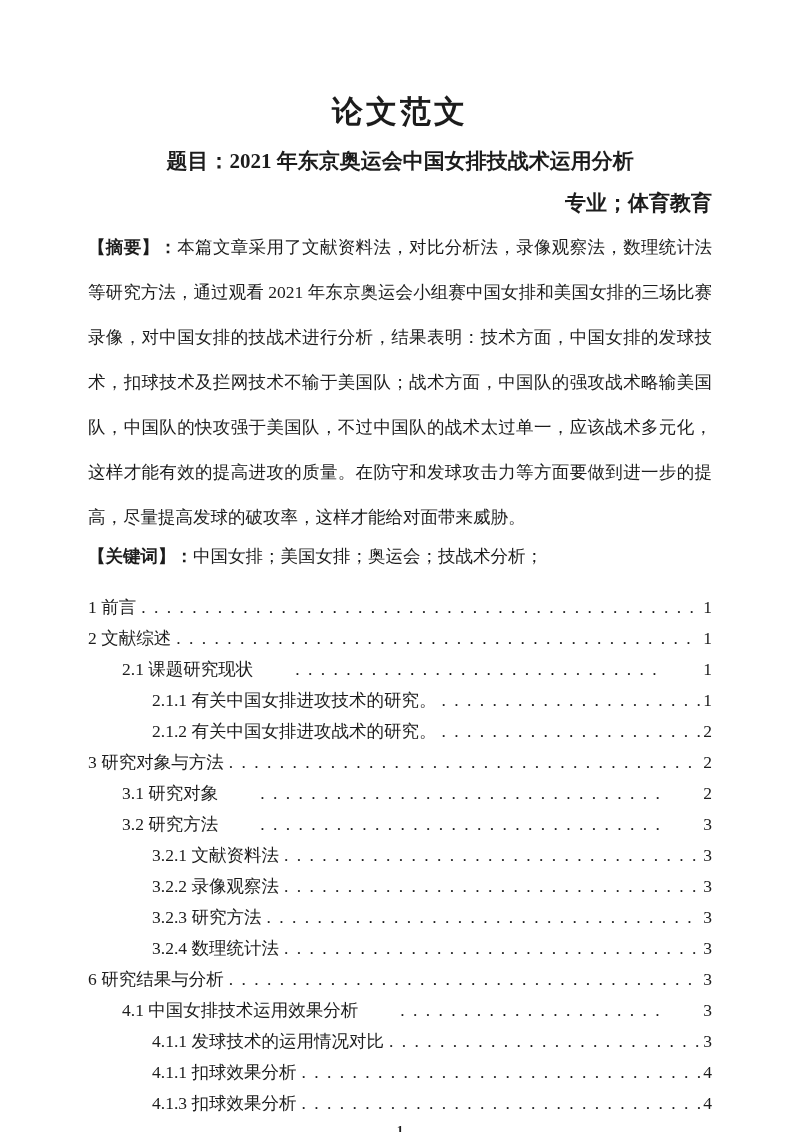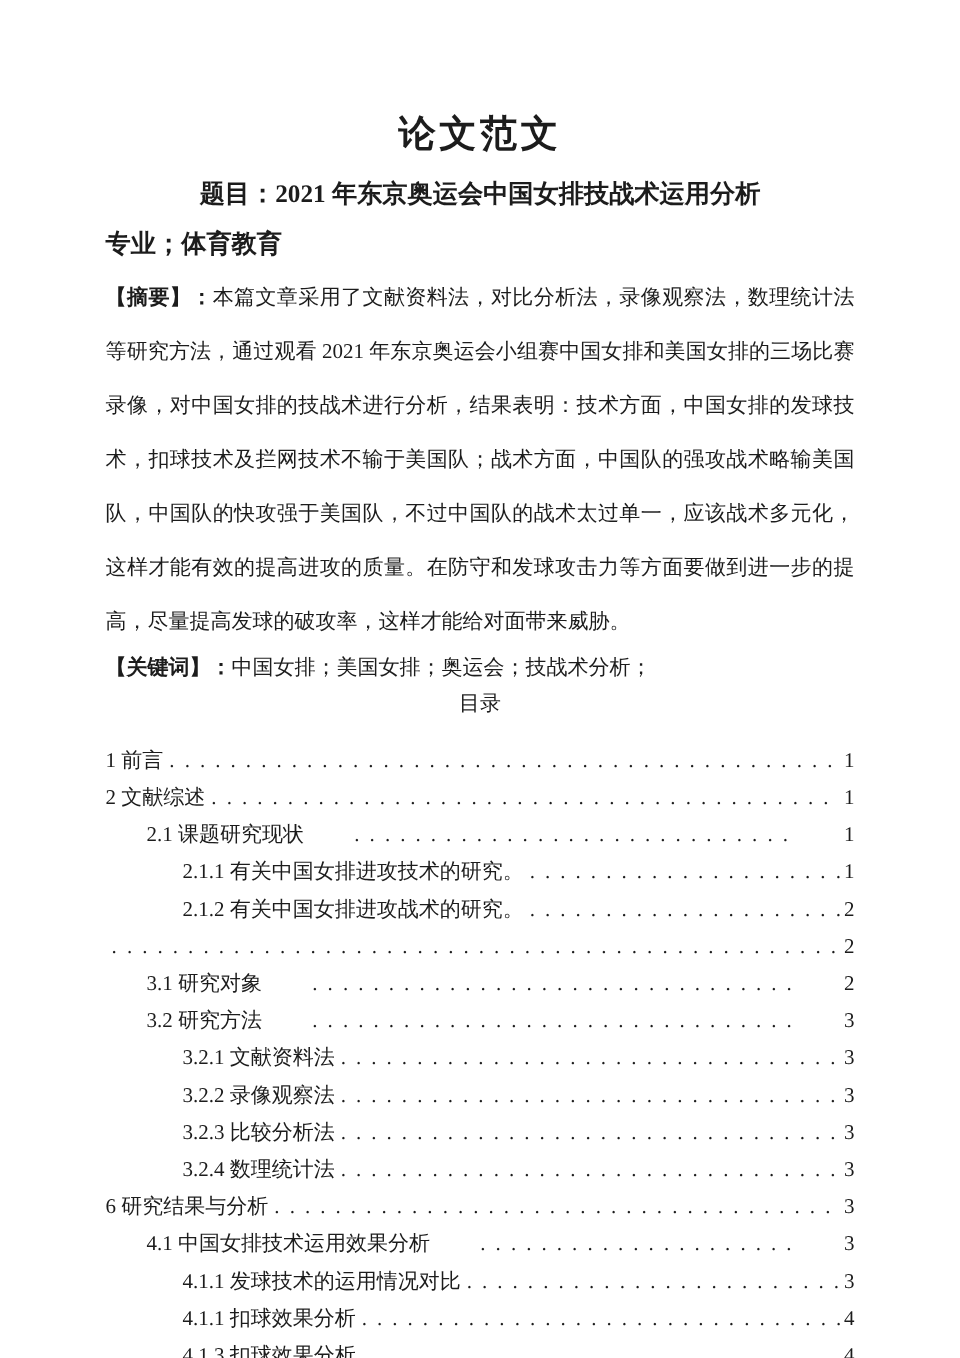--- a/index.html
+++ b/index.html
@@ -32,21 +32,21 @@
   .thesis-title {
     font-size: 21px;
     font-weight: bold;
     text-align: center;
     line-height: 26px;
     margin: 0 0 16px 0;
   }
   .major-line {
     font-size: 21px;
     font-weight: bold;
-    text-align: left;
+    text-align: right;
     line-height: 26px;
     margin: 0 0 9px 0;
   }
   .abstract {
     font-size: 17.5px;
     line-height: 45px;
     text-align: justify;
     margin: 0;
   }
   .bold { font-weight: bold; }
@@ -100,21 +100,20 @@
   <h1 class="doc-title">论文范文</h1>
 
   <h2 class="thesis-title">题目：2021 年东京奥运会中国女排技战术运用分析</h2>
 
   <h2 class="major-line">专业；体育教育</h2>
 
   <p class="abstract"><span class="bold">【摘要】：</span><span>本篇文章采用了文献资料法，对比分析法，录像观察法，数理统计法等研究方法，通过观看 2021 年东京奥运会小组赛中国女排和美国女排的三场比赛录像，对中国女排的技战术进行分析，结果表明：技术方面，中国女排的发球技术，扣球技术及拦网技术不输于美国队；战术方面，中国队的强攻战术略输美国队，中国队的快攻强于美国队，不过中国队的战术太过单一，应该战术多元化，这样才能有效的提高进攻的质量。在防守和发球攻击力等方面要做到进一步的提高，尽量提高发球的破攻率，这样才能给对面带来威胁。</span></p>
 
   <p class="keywords"><span class="bold">【关键词】：</span><span>中国女排；美国女排；奥运会；技战术分析；</span></p>
 
-  <div class="toc-title">目录</div>
 
   <nav class="toc">
 
     <div class="toc-row lv1">
       <span class="toc-label">1 前言</span>
       <span class="toc-dots"></span>
       <span class="toc-page">1</span>
     </div>
 
     <div class="toc-row lv1">
@@ -135,20 +134,21 @@
       <span class="toc-page">1</span>
     </div>
 
     <div class="toc-row lv3">
       <span class="toc-label">2.1.2 有关中国女排进攻战术的研究。</span>
       <span class="toc-dots"></span>
       <span class="toc-page">2</span>
     </div>
 
     <div class="toc-row lv1">
+      <span class="toc-label">3 研究对象与方法</span>
       <span class="toc-dots"></span>
       <span class="toc-page">2</span>
     </div>
 
     <div class="toc-row lv2">
       <span class="toc-label">3.1 研究对象</span>
       <span class="toc-dots"></span>
       <span class="toc-page">2</span>
     </div>
 
@@ -164,21 +164,21 @@
       <span class="toc-page">3</span>
     </div>
 
     <div class="toc-row lv3">
       <span class="toc-label">3.2.2 录像观察法</span>
       <span class="toc-dots"></span>
       <span class="toc-page">3</span>
     </div>
 
     <div class="toc-row lv3">
-      <span class="toc-label">3.2.3 比较分析法</span>
+      <span class="toc-label">3.2.3 研究方法</span>
       <span class="toc-dots"></span>
       <span class="toc-page">3</span>
     </div>
 
     <div class="toc-row lv3">
       <span class="toc-label">3.2.4 数理统计法</span>
       <span class="toc-dots"></span>
       <span class="toc-page">3</span>
     </div>
 

